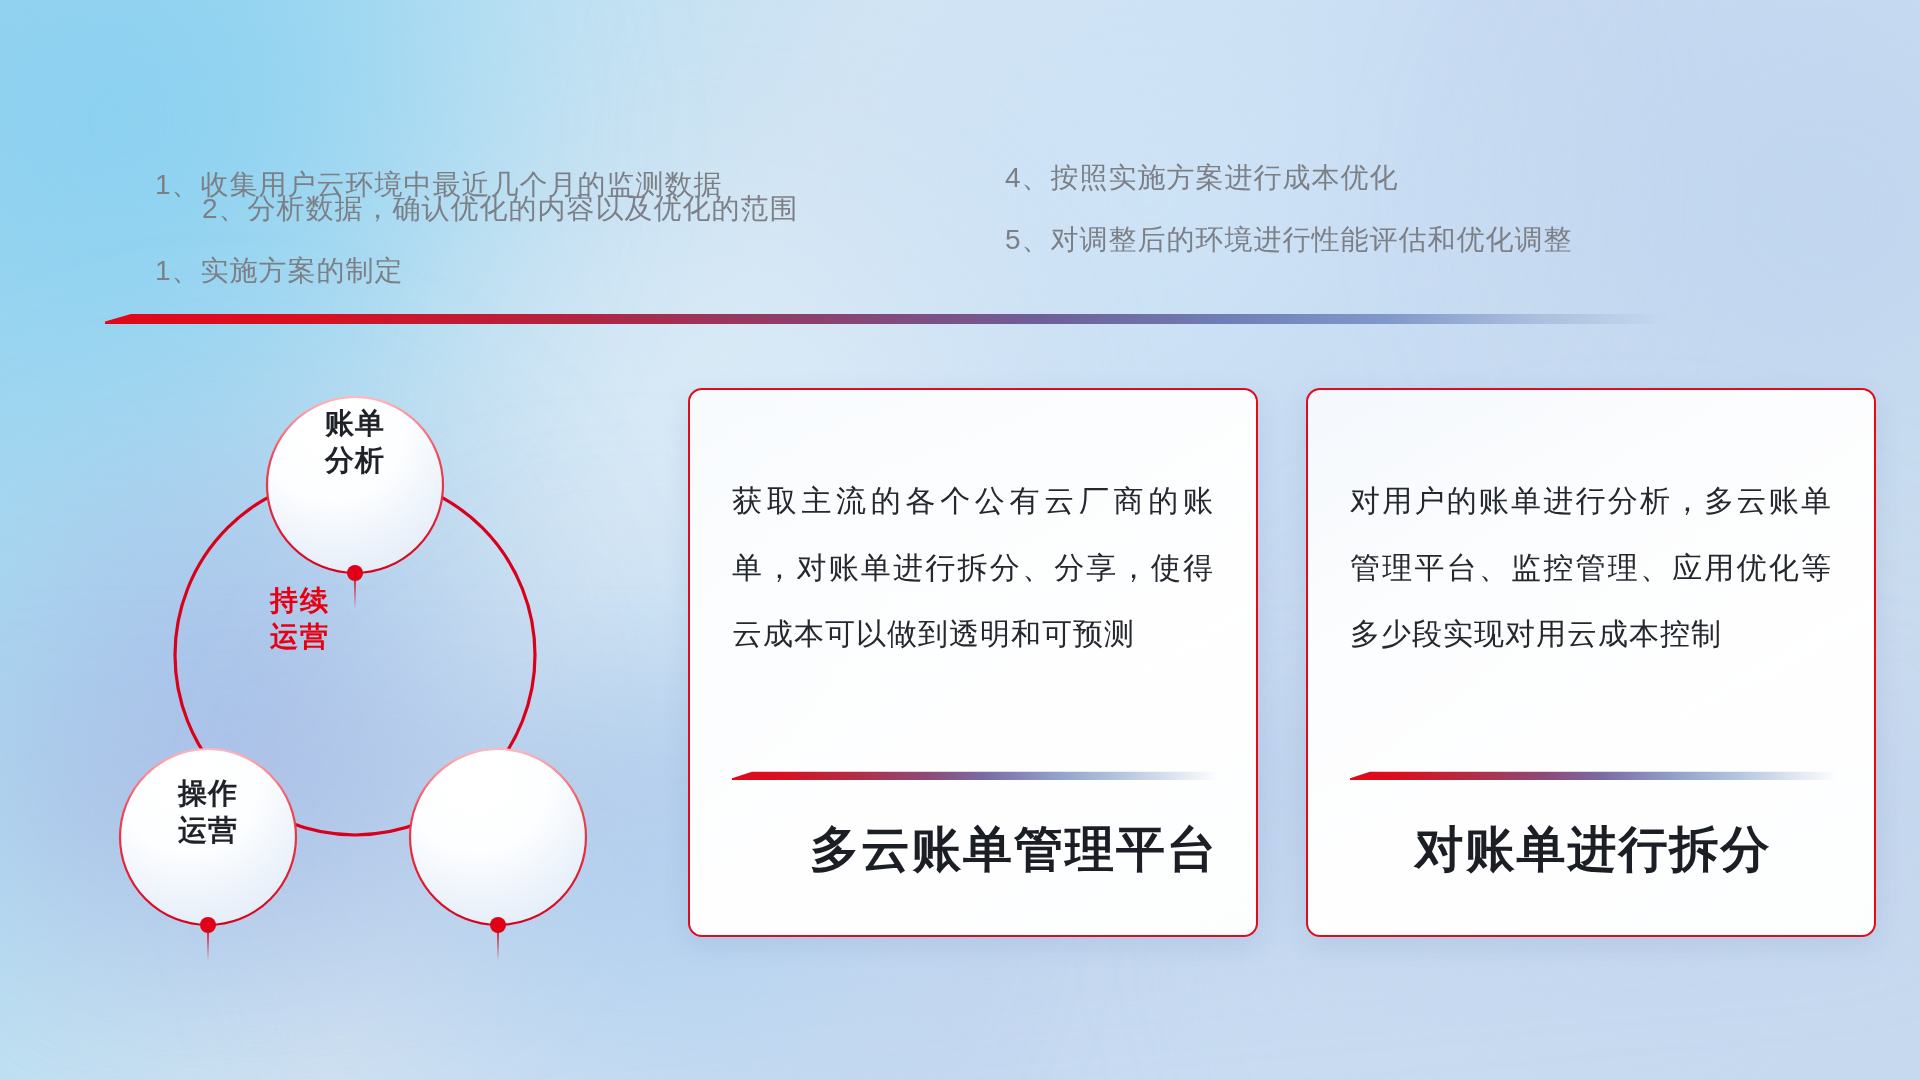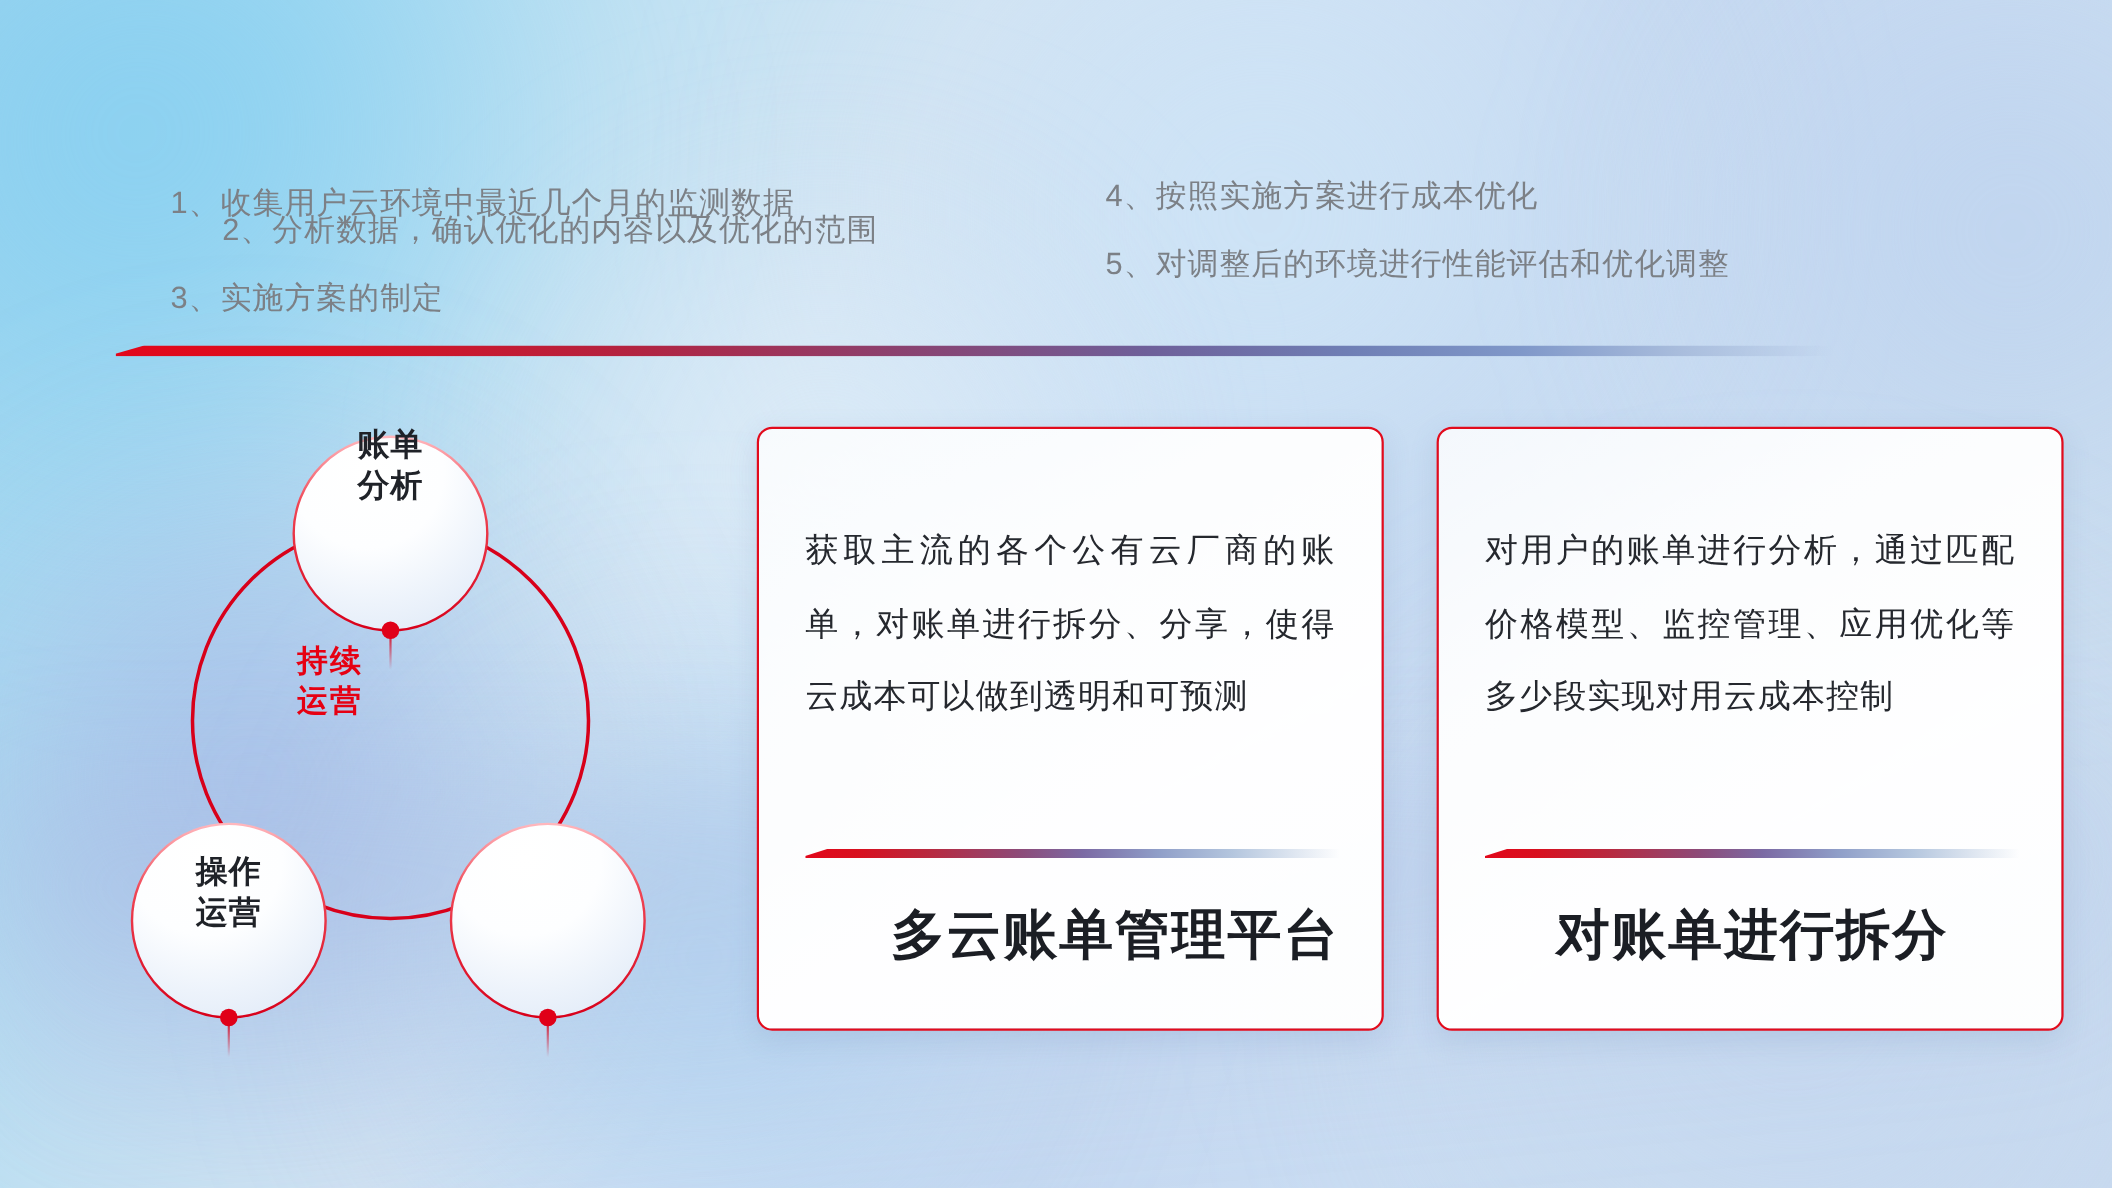--- a/index.html
+++ b/index.html
@@ -81,21 +81,21 @@
   .venn-label{
     position:absolute;
     text-align:center;
     color:#1f2228;
     font-size:29px;
     font-weight:bold;
     line-height:1.28;
     letter-spacing:1px;
     white-space:pre-line;
   }
-  .vl-top  { left:175px; top:  42px; width:170px; }
+  .vl-top  { left:175px; top:  60px; width:170px; }
   .vl-left { left: 28px; top: 430px; width:170px; }
   .vl-right{ left:318px; top: 430px; width:170px; }
   .venn-center{
     position:absolute;
     left:175px; top:238px; width:180px;
     color:#e60012;
     font-size:28px;
     font-weight:bold;
     line-height:1.3;
     letter-spacing:2px;
@@ -162,21 +162,21 @@
   <div class="bg-blob blob-b"></div>
   <div class="bg-blob blob-c"></div>
   <div class="bg-blob blob-e"></div>
   <div class="bg-streak"></div>
 </div>
 
 <div id="steps">
   <div class="col-left">
     <div class="step s0">1、收集用户云环境中最近几个月的监测数据</div>
     <div class="step s1">2、分析数据，确认优化的内容以及优化的范围</div>
-    <div class="step s2">3、实施方案的制定</div>
+    <div class="step s2">1、实施方案的制定</div>
   </div>
   <div class="col-right">
     <div class="step r0">4、按照实施方案进行成本优化</div>
     <div class="step r1">5、对调整后的环境进行性能评估和优化调整</div>
   </div>
 </div>
 
 <div id="divider">
   <div class="bar"></div>
 </div>
@@ -226,16 +226,16 @@
 运营</div>
 </div>
 
 <div class="card" id="card-0">
   <div class="card-body">获取主流的各个公有云厂商的账单，对账单进行拆分、分享，使得云成本可以做到透明和可预测</div>
   <div class="card-rule"></div>
   <div class="card-title">多云账单管理平台</div>
 </div>
 
 <div class="card" id="card-1">
-  <div class="card-body">对用户的账单进行分析，通过匹配价格模型、监控管理、应用优化等多少段实现对用云成本控制</div>
+  <div class="card-body">对用户的账单进行分析，多云账单管理平台、监控管理、应用优化等多少段实现对用云成本控制</div>
   <div class="card-rule"></div>
   <div class="card-title">对账单进行拆分</div>
 </div>
 
 </body></html>

